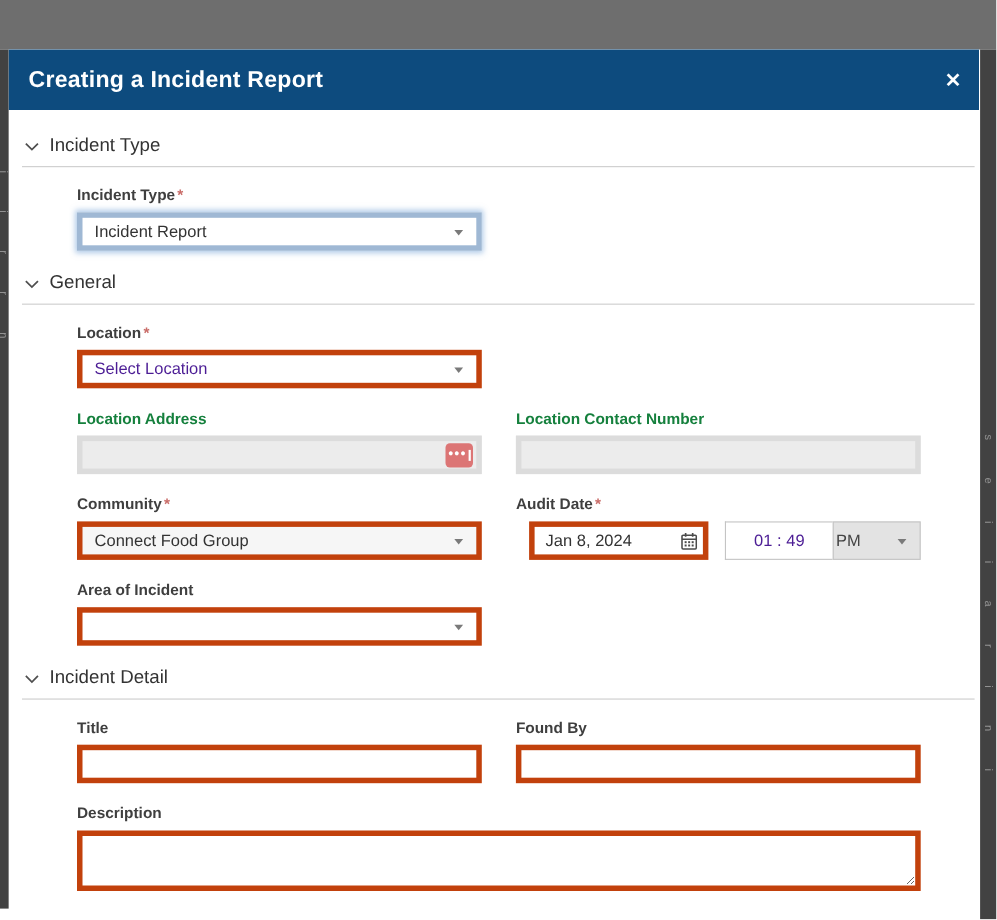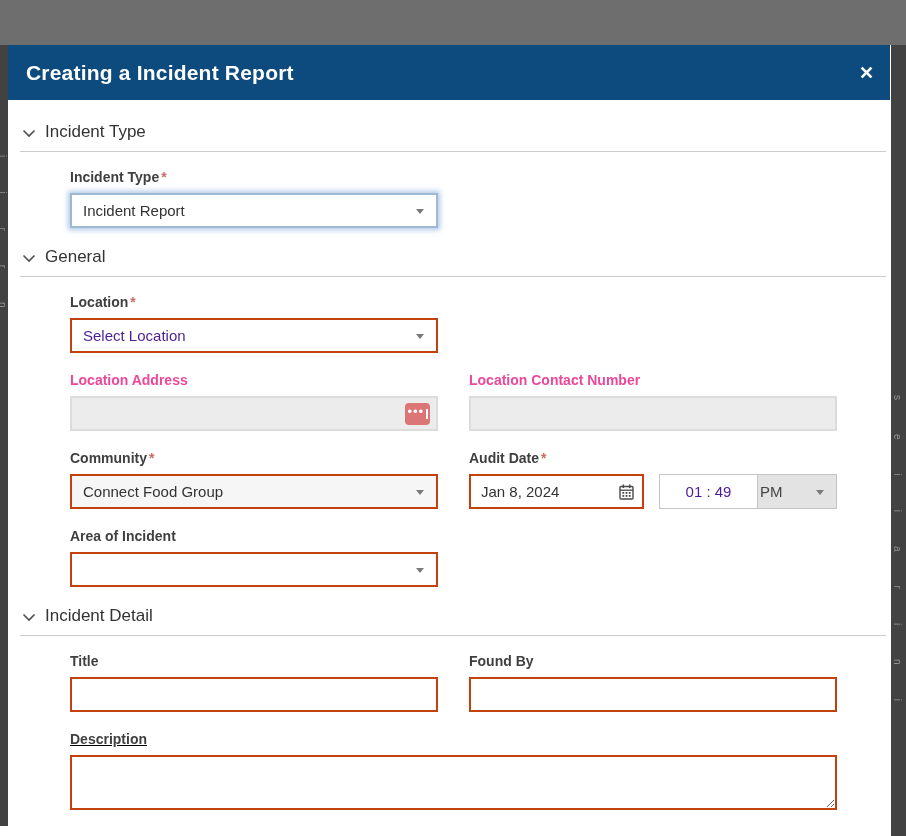--- a/index.html
+++ b/index.html
@@ -28,45 +28,45 @@
   .section-header { display:flex; align-items:center; gap:9px; cursor:pointer; margin-top:13px; }
   .section-header:first-child { margin-top:2px; }
   .section-title { font-size:17px; color:#333; }
   .chev { flex:0 0 auto; margin-top:2px; }
   .section-divider { border:none; border-top:1px solid #ccc; margin:9px 2px 17px -2px; }
   .section-content { padding-left:48px; width:815px; }
 
   
   .row { display:flex; gap:31px; margin-bottom:19px; }
   .col { width:368px; }
-  .col-wide { width:898px;text-decoration:underline; }
+  .col-wide { width:898px; }
   label { display:block; font-size:14px; font-weight:700; color:#3f3f3f; margin-bottom:8px; }
-  label.muted { color:#ec4899; }
+  label.muted { color:#15803d; }
   .req { color:var(--required,#c96c68); font-weight:700; margin-left:2px; }
 
-  .control { height:35px; border:2px solid #c2410c; background:#fff; width:100%; font-family:"Liberation Sans",sans-serif; font-size:15px; color:#333; }
+  .control { height:35px; border:5px solid #c2410c; background:#fff; width:100%; font-family:"Liberation Sans",sans-serif; font-size:15px; color:#333; }
   input.control { padding:0 10px; }
   input.control:disabled, .control.disabled { background:#ececec; border-color:#dcdcdc; }
 
   .select { position:relative; display:flex; align-items:center; padding:0 30px 0 11px; cursor:pointer; }
   .select .val { font-size:15px; color:#333; white-space:nowrap; overflow:hidden; }
   .select .val.placeholder { color:#4c1d95; }
   .select.gray { background:#f6f6f6; }
   .select.focused { border-color:#9fb8d4; box-shadow:0 0 5px 2px var(--focus-glow,rgba(96,150,210,.5)); }
   .caret { position:absolute; right:12px; top:50%; margin-top:-2px; width:0; height:0;
            border-left:4.5px solid transparent; border-right:4.5px solid transparent; border-top:5px solid #7a7a7a; }
 
   .input-wrap { position:relative; }
   .ellipsis-btn { position:absolute; right:8px; top:50%; transform:translateY(-50%); width:25px; height:22px;
                   background:var(--accent-red,#dc7575); border-radius:4px; display:flex; align-items:center; justify-content:center; cursor:pointer; }
   .ellipsis-btn .dots { color:#fff; font-size:13px; letter-spacing:1px; line-height:0; margin-top:-4px; }
   .ellipsis-btn .bar { width:1.5px; height:10px; background:#fff; margin-left:2px; }
 
   
-  .audit-row { display:flex; align-items:flex-end; }
+  .audit-row { display:flex; align-items:flex-end;margin-left:12px; }
   .date-box { position:relative; width:196px; }
   .date-box input { padding-right:34px; }
   .cal-icon { position:absolute; right:10px; top:50%; transform:translateY(-50%); cursor:pointer; display:flex; }
   .time-box { display:flex; margin-left:15px; }
   .time-input { width:98px; height:35px; border:1px solid #c4c4c4; border-right:none; display:flex; align-items:center; justify-content:center; font-size:15px; color:#4c1d95; background:#fff; }
   .meridiem { position:relative; width:80px; height:35px; border:1px solid #c4c4c4; background:#e3e3e3; display:flex; align-items:center; padding-left:2px; font-size:15px; color:#444; cursor:pointer; }
 
   textarea.control { height:55px; width:767px; resize:both; padding:6px 10px; display:block; }
 </style>
 </head>

